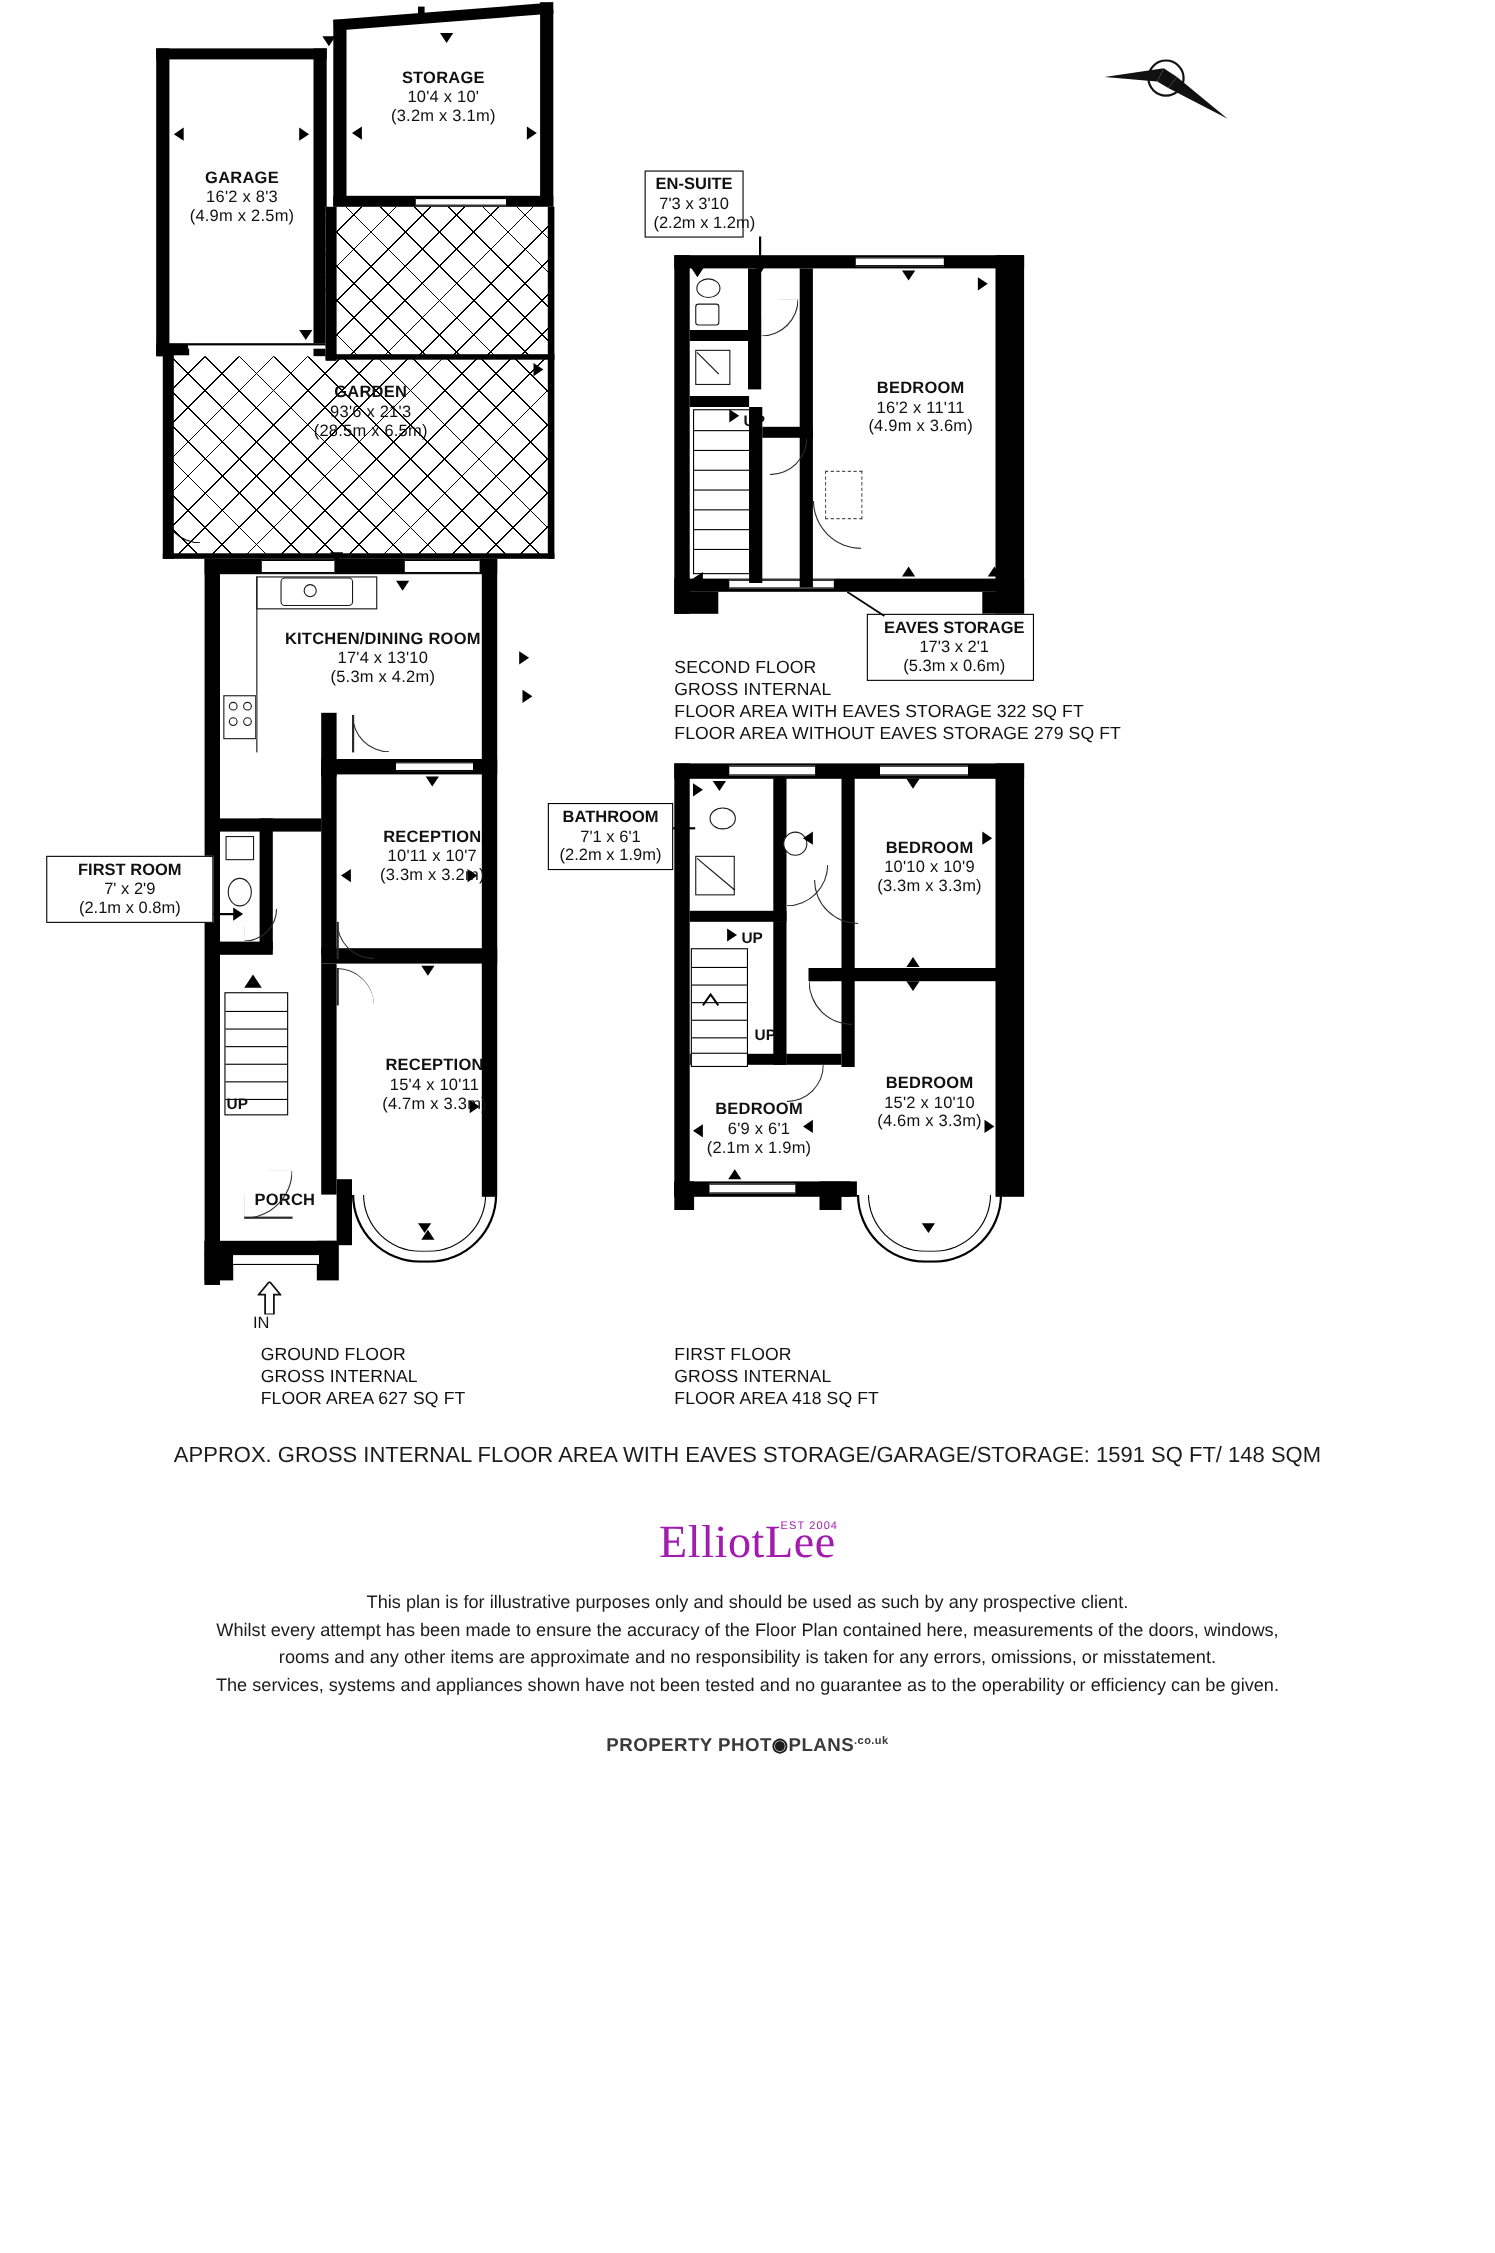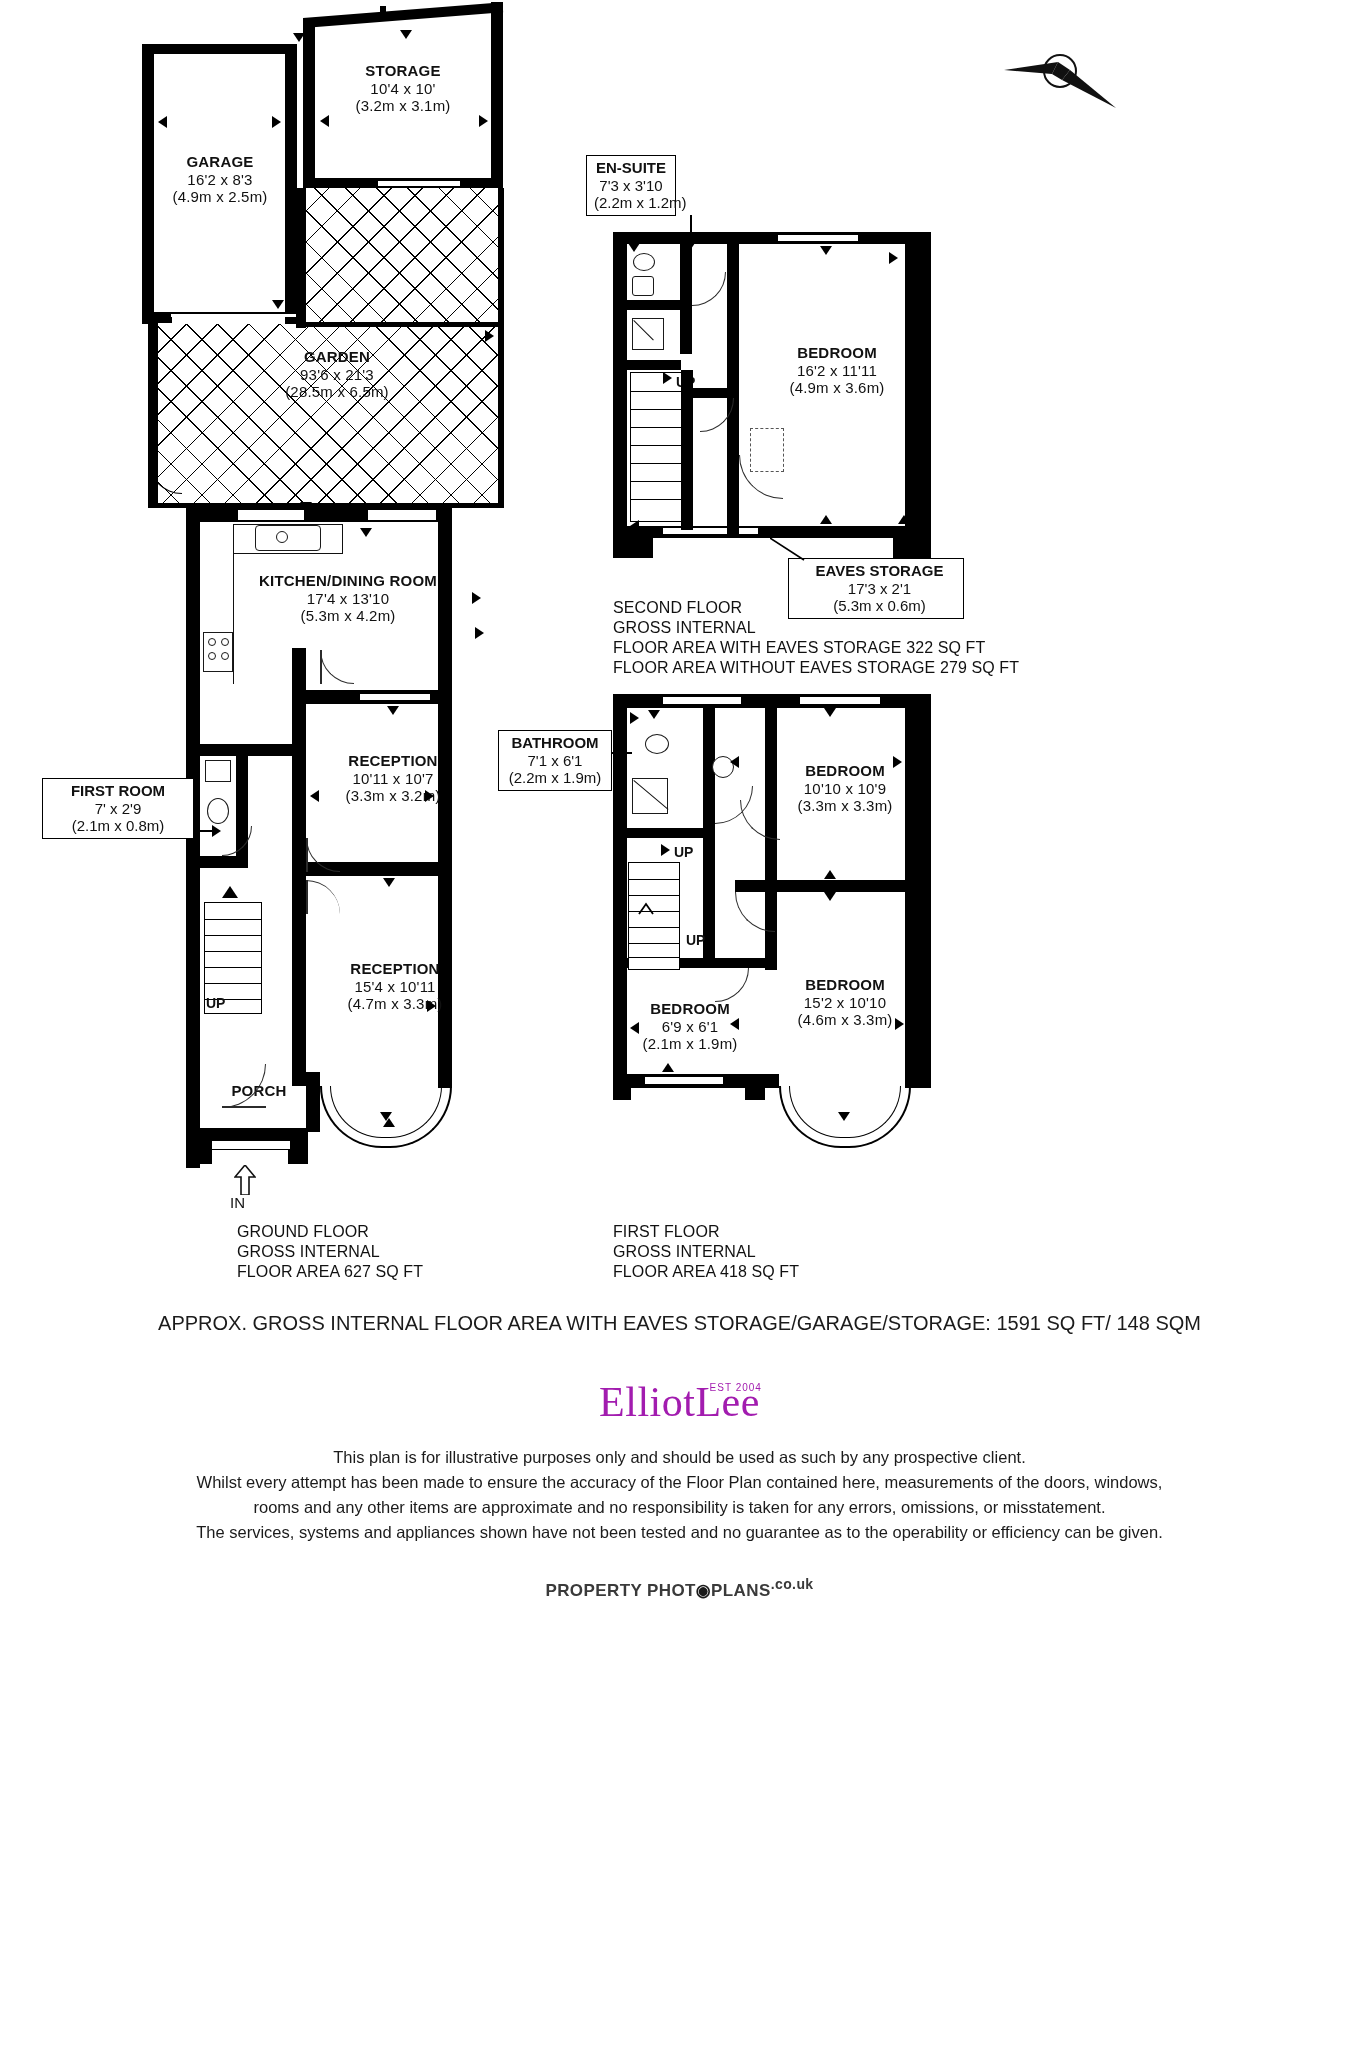--- a/index.html
+++ b/index.html
@@ -363,21 +363,21 @@
     <div class="dim">16'2 x 11'11</div>
     <div class="dim">(4.9m x 3.6m)</div>
   </div>
   <div class="arrow down" style="left:820px; top:246px;"></div>
   <div class="arrow right" style="left:889px; top:252px;"></div>
   <div class="arrow up" style="left:820px; top:515px;"></div>
   <div class="arrow up" style="left:898px; top:515px;"></div>
   <div class="arrow left" style="left:630px; top:520px;"></div>
   <div style="position:absolute; left:750px; top:428px; width:34px; height:44px; border:1.4px dashed #555;"></div>
 
-  <div class="boxlabel" style="left:788px; top:558px; width:176px;padding-left:14px;">
+  <div class="boxlabel" style="left:788px; top:558px; width:152px;padding-left:14px;">
     <div class="ttl">EAVES STORAGE</div>
     <div class="dim">17'3 x 2'1</div>
     <div class="dim">(5.3m x 0.6m)</div>
   </div>
   <div style="position:absolute; left:770px; top:538px; width:40px; height:22px;">
     <svg width="40" height="24">
         <line x1="0" y1="0" x2="34" y2="22" stroke="#000" stroke-width="1.6"></line>
       </svg>
   </div>
 
@@ -483,16 +483,16 @@
       <span class="est" style="position:absolute; right:-2px; top:4px;">EST 2004</span>
     </div>
   </div>
 
   <div class="footer-line" style="left:0; top:1448px;">This plan is for illustrative purposes only and should be used as such by any prospective client.</div>
   <div class="footer-line" style="left:0; top:1473px;">Whilst every attempt has been made to ensure the accuracy of the Floor Plan contained here, measurements of the doors, windows,</div>
   <div class="footer-line" style="left:0; top:1498px;">rooms and any other items are approximate and no responsibility is taken for any errors, omissions, or misstatement.</div>
   <div class="footer-line" style="left:0; top:1523px;">The services, systems and appliances shown have not been tested and no guarantee as to the operability or efficiency can be given.</div>
 
   <div class="brandbar" style="left:0; top:1576px;">
-    <span>PROPERTY PHOT</span><span class="dot">◉</span><span>PLANS</span><span style="font-size:14px; vertical-align:super;">.co.uk</span>
+    <span>PROPERTY PHOT</span><span class="dot">◉</span><span>PLANS</span><span style="font-size:10px; vertical-align:super;">.co.uk</span>
   </div>
 
 </div>
 
 </body></html>

